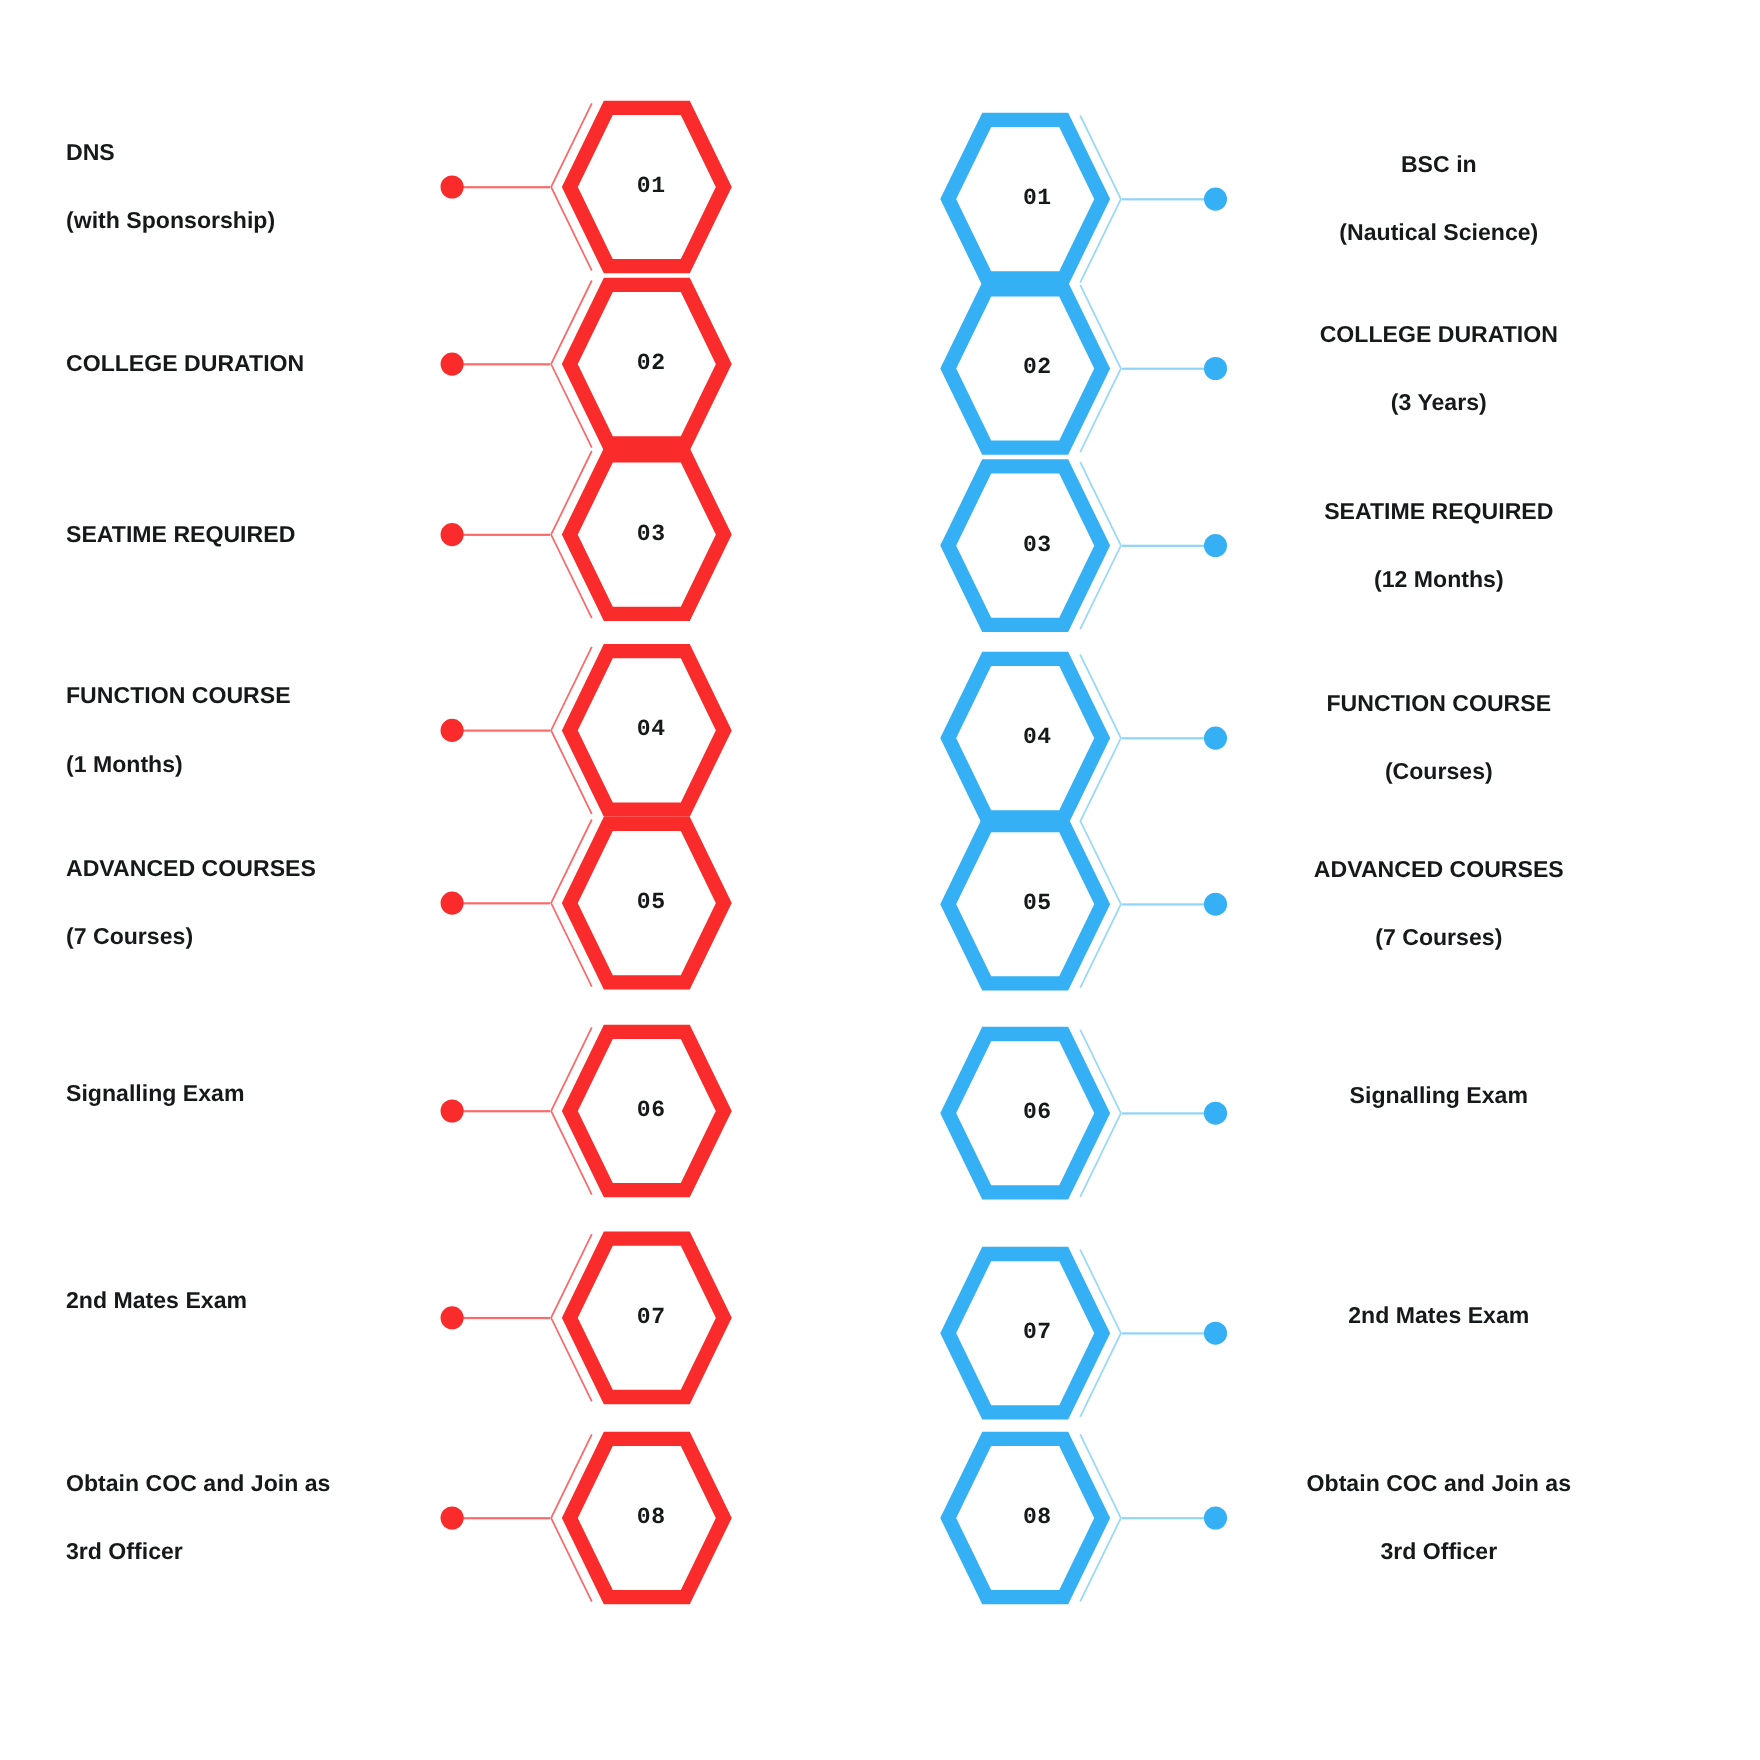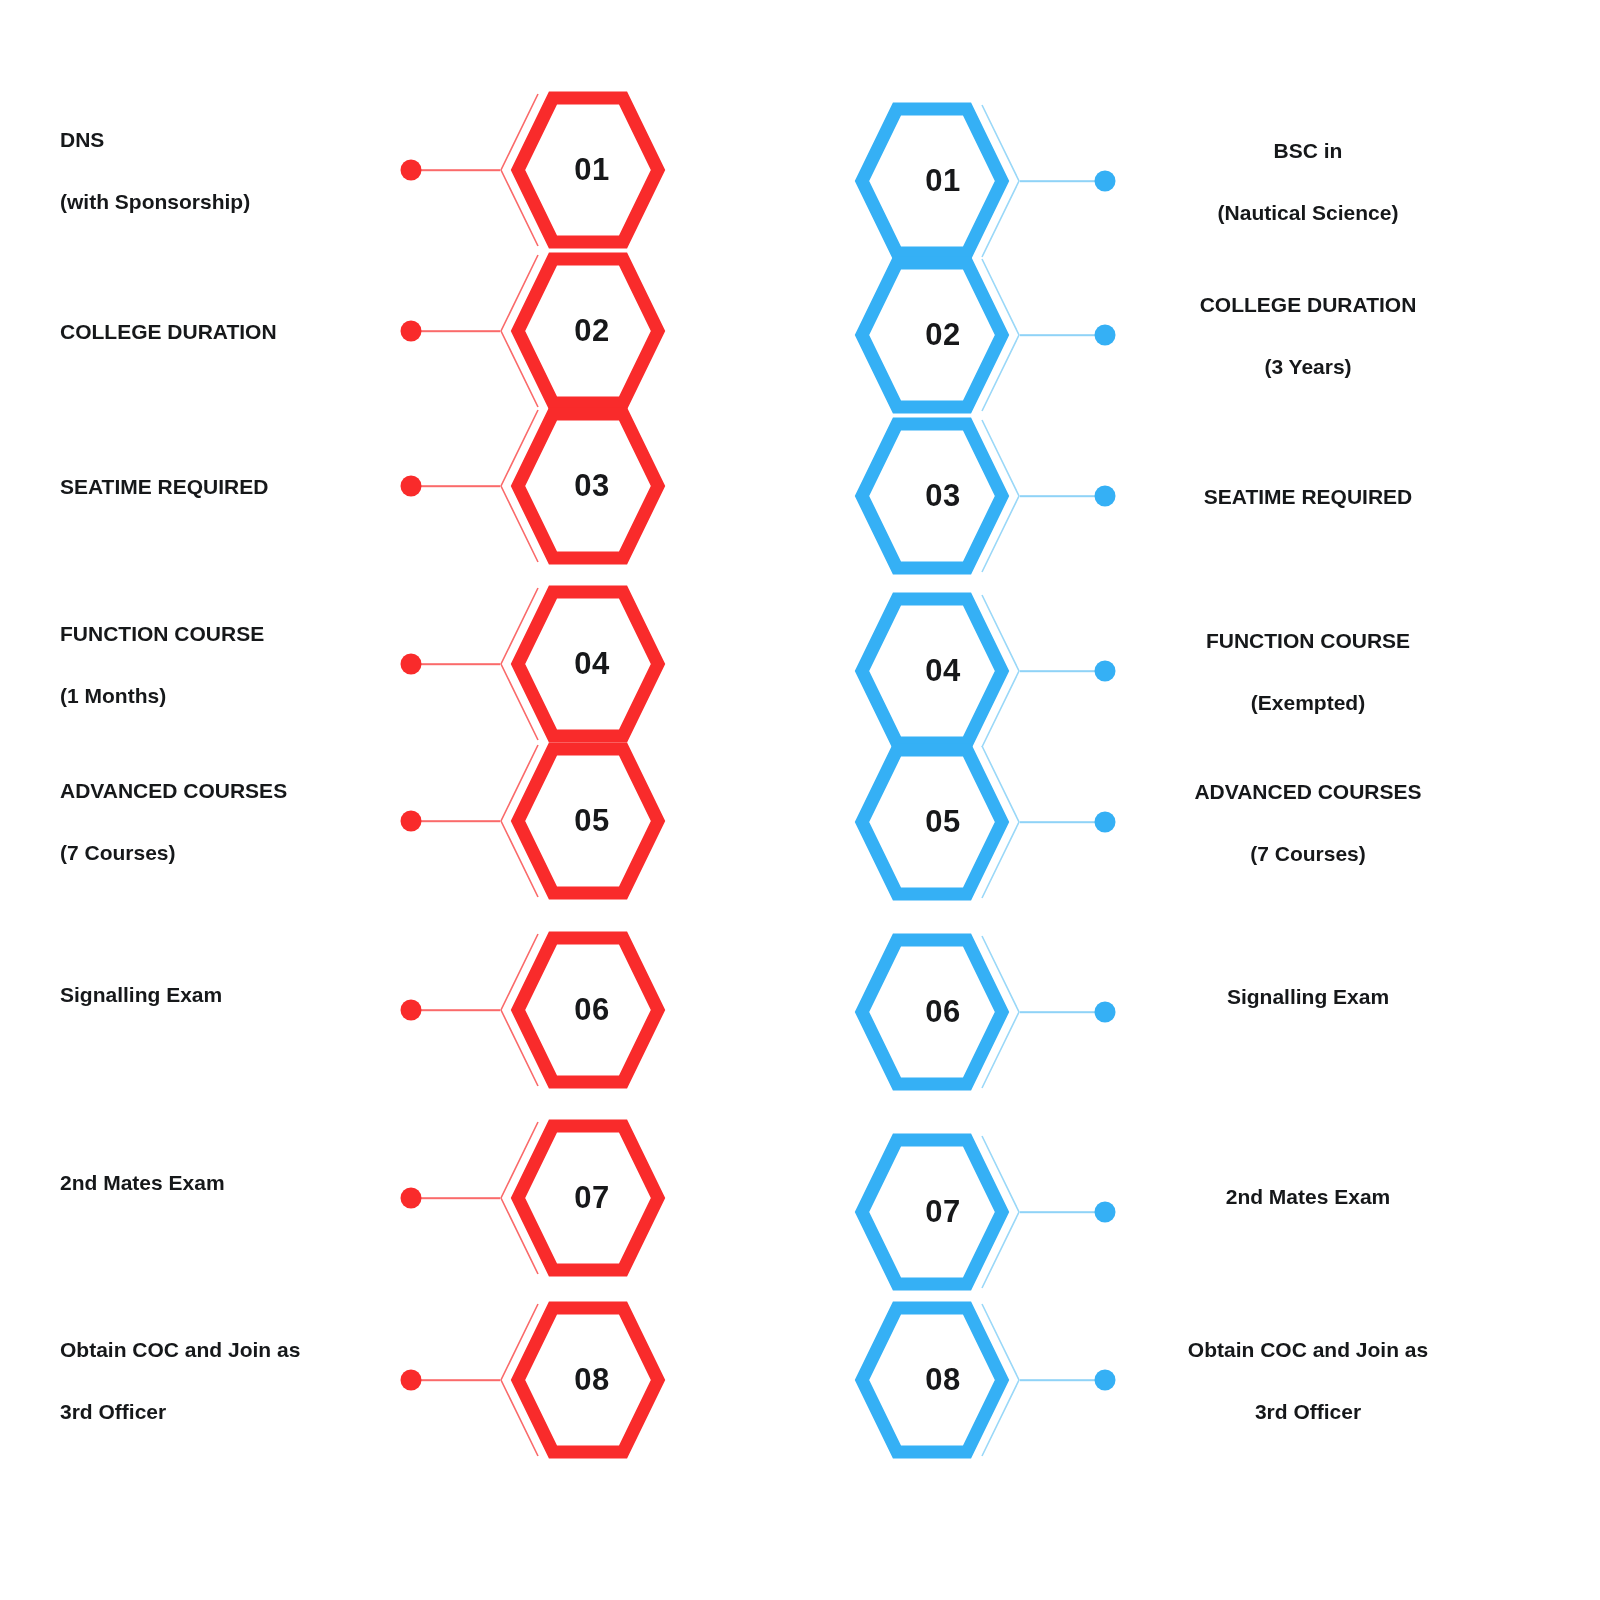--- a/index.html
+++ b/index.html
@@ -40,26 +40,27 @@
     display: block;
     width: 170px;
     height: 164px;
     overflow: visible;
   }
   .hex-num {
     position: absolute;
     top: 50%;
     left: 50%;
     transform: translate(-50%, -50%);
-    font-size: 31px;
+    font-size: 21px;
     font-weight: bold;
     letter-spacing: 0.5px;
     color: #17181a;
     white-space: nowrap;
     pointer-events: none;
+    font-family: Liberation Mono, monospace;
   }
   
   .col-left  .hex-num { margin-left: 9px; }
   .col-right .hex-num { margin-left: -6px; }
 
   
   .connector {
     position: absolute;
     height: 2px;
     transform: translateY(-50%);
@@ -290,37 +291,38 @@
         <polyline class="hex-chevron chev-stroke-blue" points="40,6 3,82 40,158" fill="none" stroke-width="1.6" stroke-linejoin="miter"></polyline>
       </svg>
       <span class="hex-num" style="transform: translate(-50%, -50%) scaleX(-1);">03</span>
     </div>
     <div class="connector" style="left: 1020px; width: 85px; top: 0px;">
       <span class="line"></span>
       <span class="dot"></span>
     </div>
     <div class="label" style="top: 0px; left: 1126px; right: 110px;">
       <span class="l1">SEATIME REQUIRED</span>
+      <span class="l2">(12 Months)</span>
     </div>
   </div>
       <div class="row" style="top: 671px;">
     <div class="hex-wrap" style="left: 937px; top: 0px; transform: translate(-50%, -50%) scaleX(-1);">
       <svg viewBox="0 0 170 164" aria-hidden="true">
         <polygon class="hex-outline hex-stroke-blue" points="55,10 125,10 160,82 125,154 55,154 20,82" fill="none" stroke-width="13" stroke-linejoin="miter"></polygon>
         <polyline class="hex-chevron chev-stroke-blue" points="40,6 3,82 40,158" fill="none" stroke-width="1.6" stroke-linejoin="miter"></polyline>
       </svg>
       <span class="hex-num" style="transform: translate(-50%, -50%) scaleX(-1);">04</span>
     </div>
     <div class="connector" style="left: 1020px; width: 85px; top: 0px;">
       <span class="line"></span>
       <span class="dot"></span>
     </div>
     <div class="label" style="top: 0px; left: 1126px; right: 110px;">
       <span class="l1">FUNCTION COURSE</span>
-      <span class="l2">(Exempted)</span>
+      <span class="l2">(Courses)</span>
     </div>
   </div>
       <div class="row" style="top: 822px;">
     <div class="hex-wrap" style="left: 937px; top: 0px; transform: translate(-50%, -50%) scaleX(-1);">
       <svg viewBox="0 0 170 164" aria-hidden="true">
         <polygon class="hex-outline hex-stroke-blue" points="55,10 125,10 160,82 125,154 55,154 20,82" fill="none" stroke-width="13" stroke-linejoin="miter"></polygon>
         <polyline class="hex-chevron chev-stroke-blue" points="40,6 3,82 40,158" fill="none" stroke-width="1.6" stroke-linejoin="miter"></polyline>
       </svg>
       <span class="hex-num" style="transform: translate(-50%, -50%) scaleX(-1);">05</span>
     </div>

